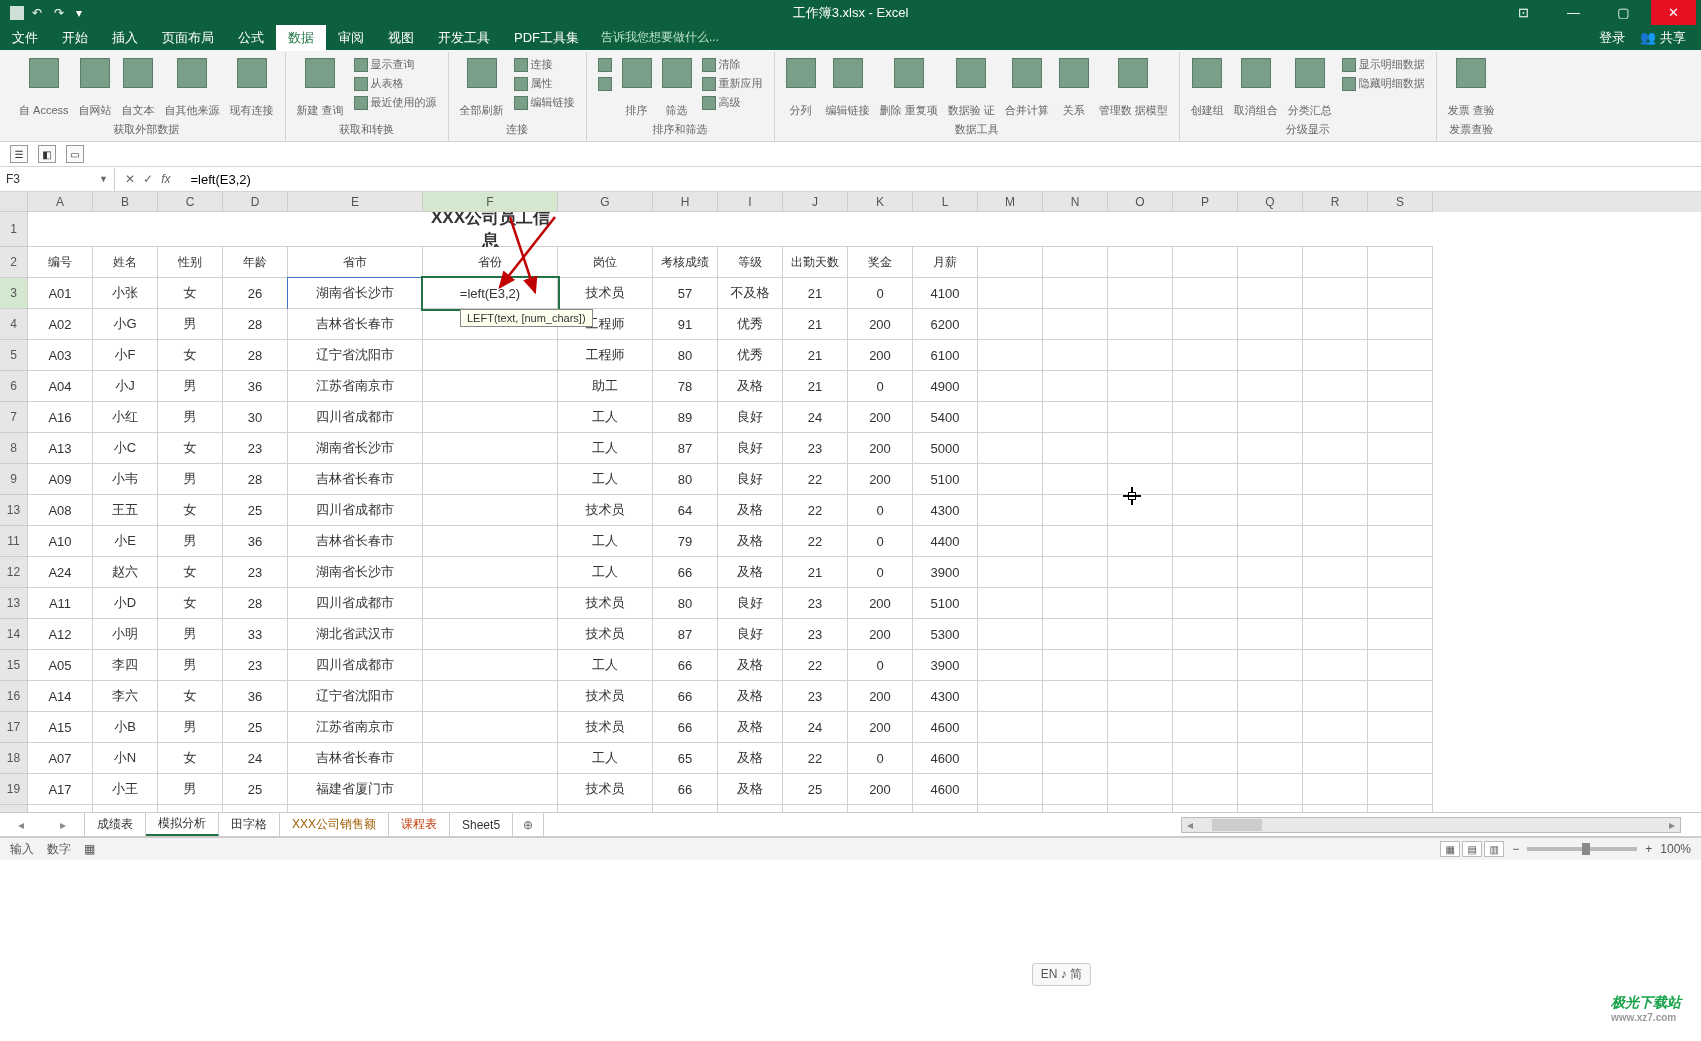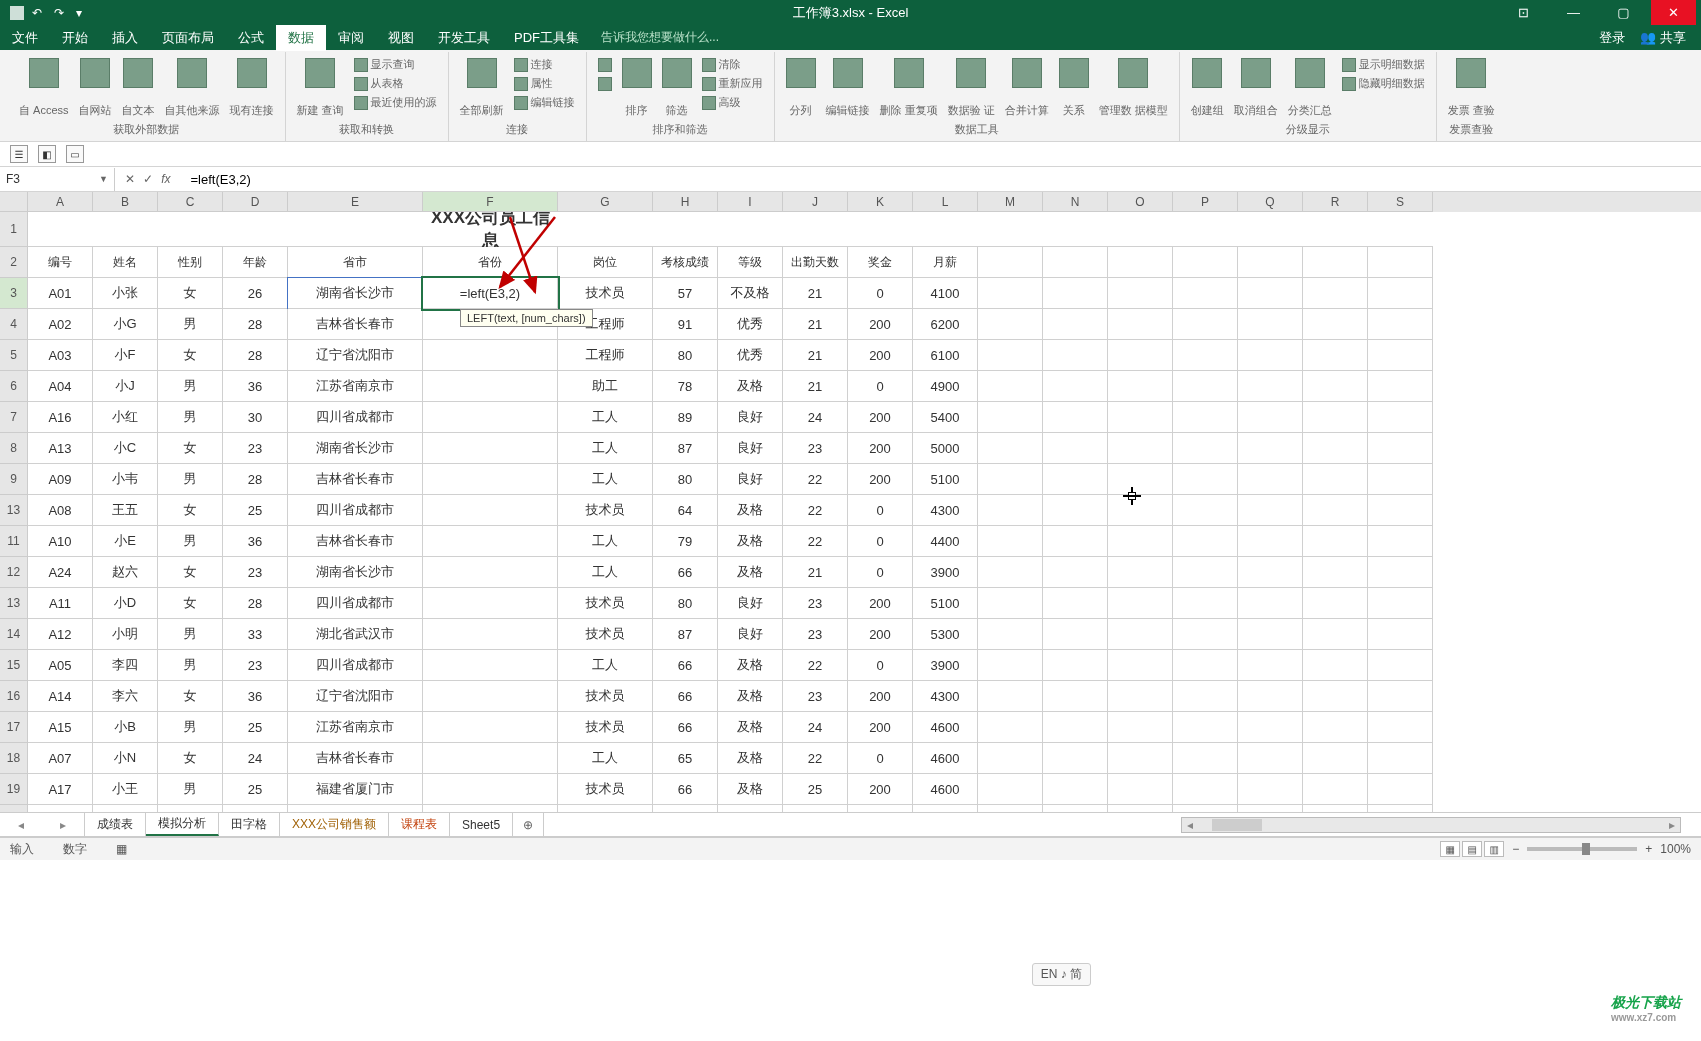--- a/index.html
+++ b/index.html
@@ -55,21 +55,21 @@
 .arrow{position:absolute;z-index:8}
 .sheettabs{height:25px;border-top:1px solid #ccc;border-bottom:1px solid #ccc;display:flex;align-items:stretch;background:#fff;position:relative}
 .sheettabs .navbtns{width:85px;display:flex;align-items:center;justify-content:space-around;border-right:1px solid #ccc;color:#888}
 .stab{padding:3px 12px;border-right:1px solid #ccc;font-size:12px;display:flex;align-items:center;cursor:pointer;background:#fff}
 .stab.active{background:#fff;border-bottom:2px solid #217346;font-weight:500}
 .stab.orange{color:#a16207}
 .stab.red{color:#c2410c}
 .stab.plus{padding:3px 10px;color:#666}
 .hscroll{position:absolute;right:20px;bottom:3px;width:500px;height:16px;background:#e8e8e8;border:1px solid #bbb}
 .hscroll .thumb{position:absolute;left:30px;width:50px;top:1px;bottom:1px;background:#cdcdcd}
-.statusbar{height:23px;background:#f3f3f3;border-top:1px solid #ccc;display:flex;align-items:center;padding:0 10px;font-size:12px;color:#555;gap:29px}
+.statusbar{height:23px;background:#f3f3f3;border-top:1px solid #ccc;display:flex;align-items:center;padding:0 10px;font-size:12px;color:#555;gap:13px}
 .statusbar .right{margin-left:auto;display:flex;align-items:center;gap:8px}
 .zoombtns{display:flex;gap:2px}
 .zoombtns .zb{width:20px;height:16px;border:1px solid #bbb;background:#fff;font-size:10px;display:flex;align-items:center;justify-content:center}
 .zoomslider{width:110px;height:4px;background:#bbb;position:relative}
 .zoomslider .zknob{position:absolute;left:50%;top:-4px;width:8px;height:12px;background:#888}
 .ime-badge{position:absolute;right:100px;bottom:50px;background:#f8f8f8;border:1px solid #ccc;border-radius:3px;padding:2px 8px;font-size:12px;color:#555}
 .watermark{position:absolute;right:20px;bottom:18px;font-size:14px;font-style:italic;color:#16a34a;font-weight:bold;z-index:20}
 .watermark .sub{font-size:10px;color:#999;display:block;font-style:normal}
 .cursor-cross{position:absolute;width:18px;height:18px;z-index:15}
 .cursor-cross::before,.cursor-cross::after{content:'';position:absolute;background:#000}

